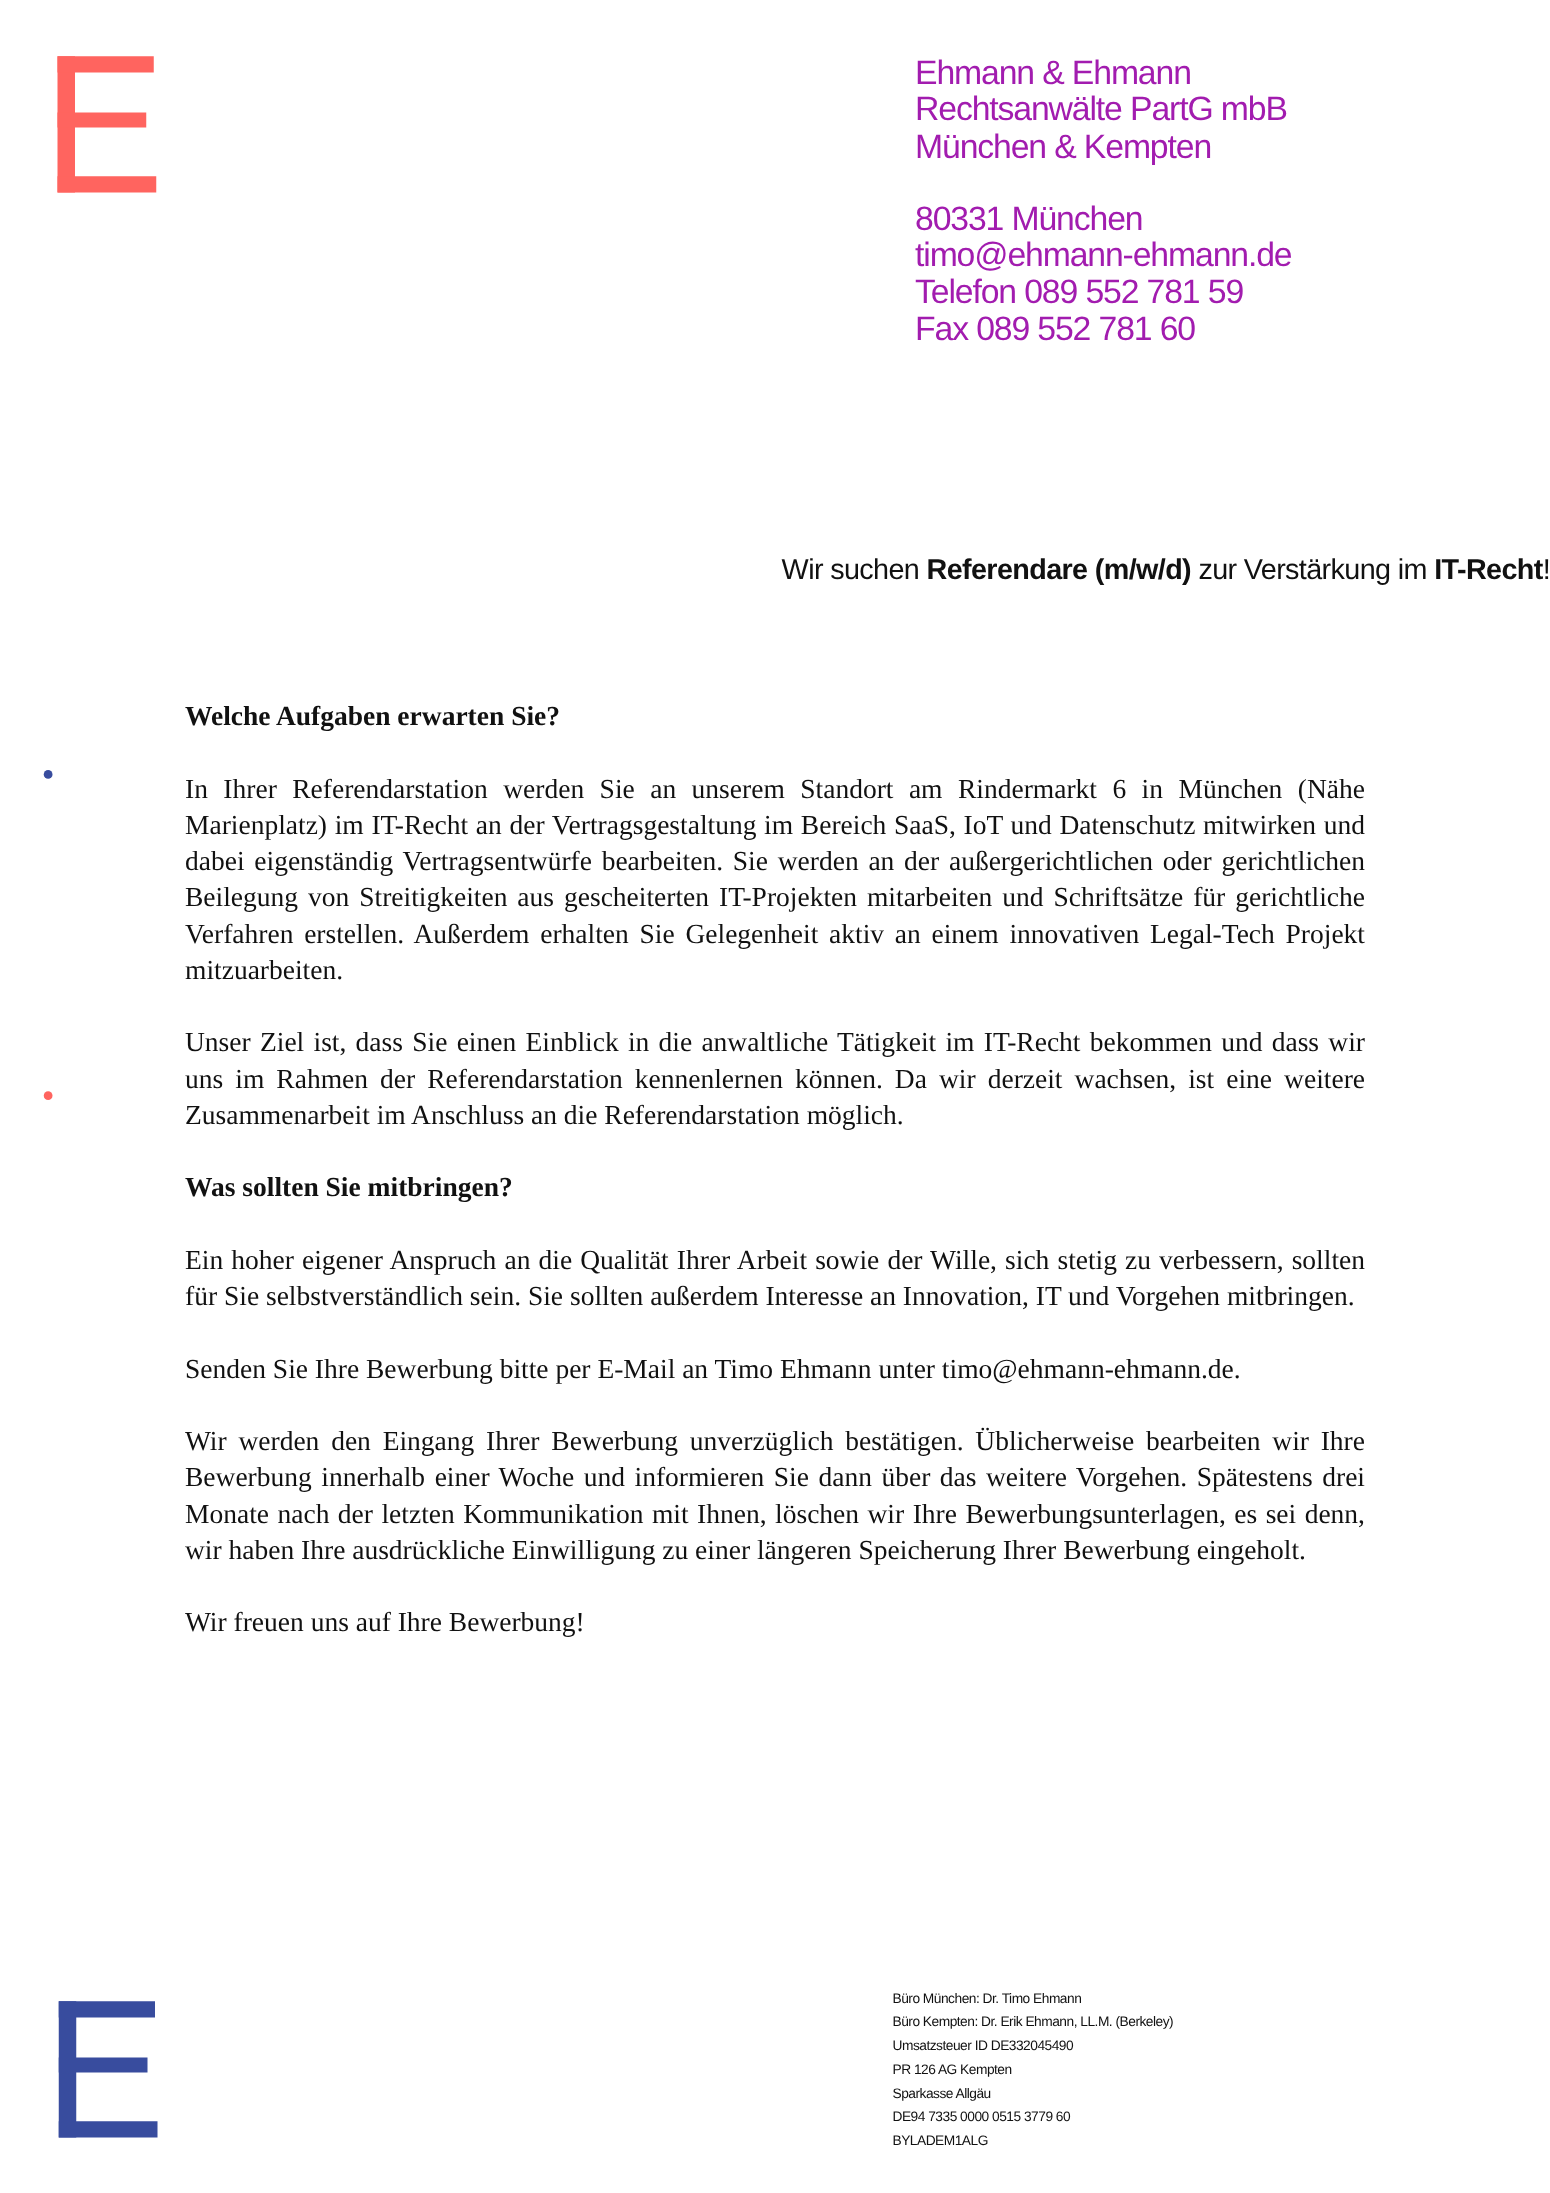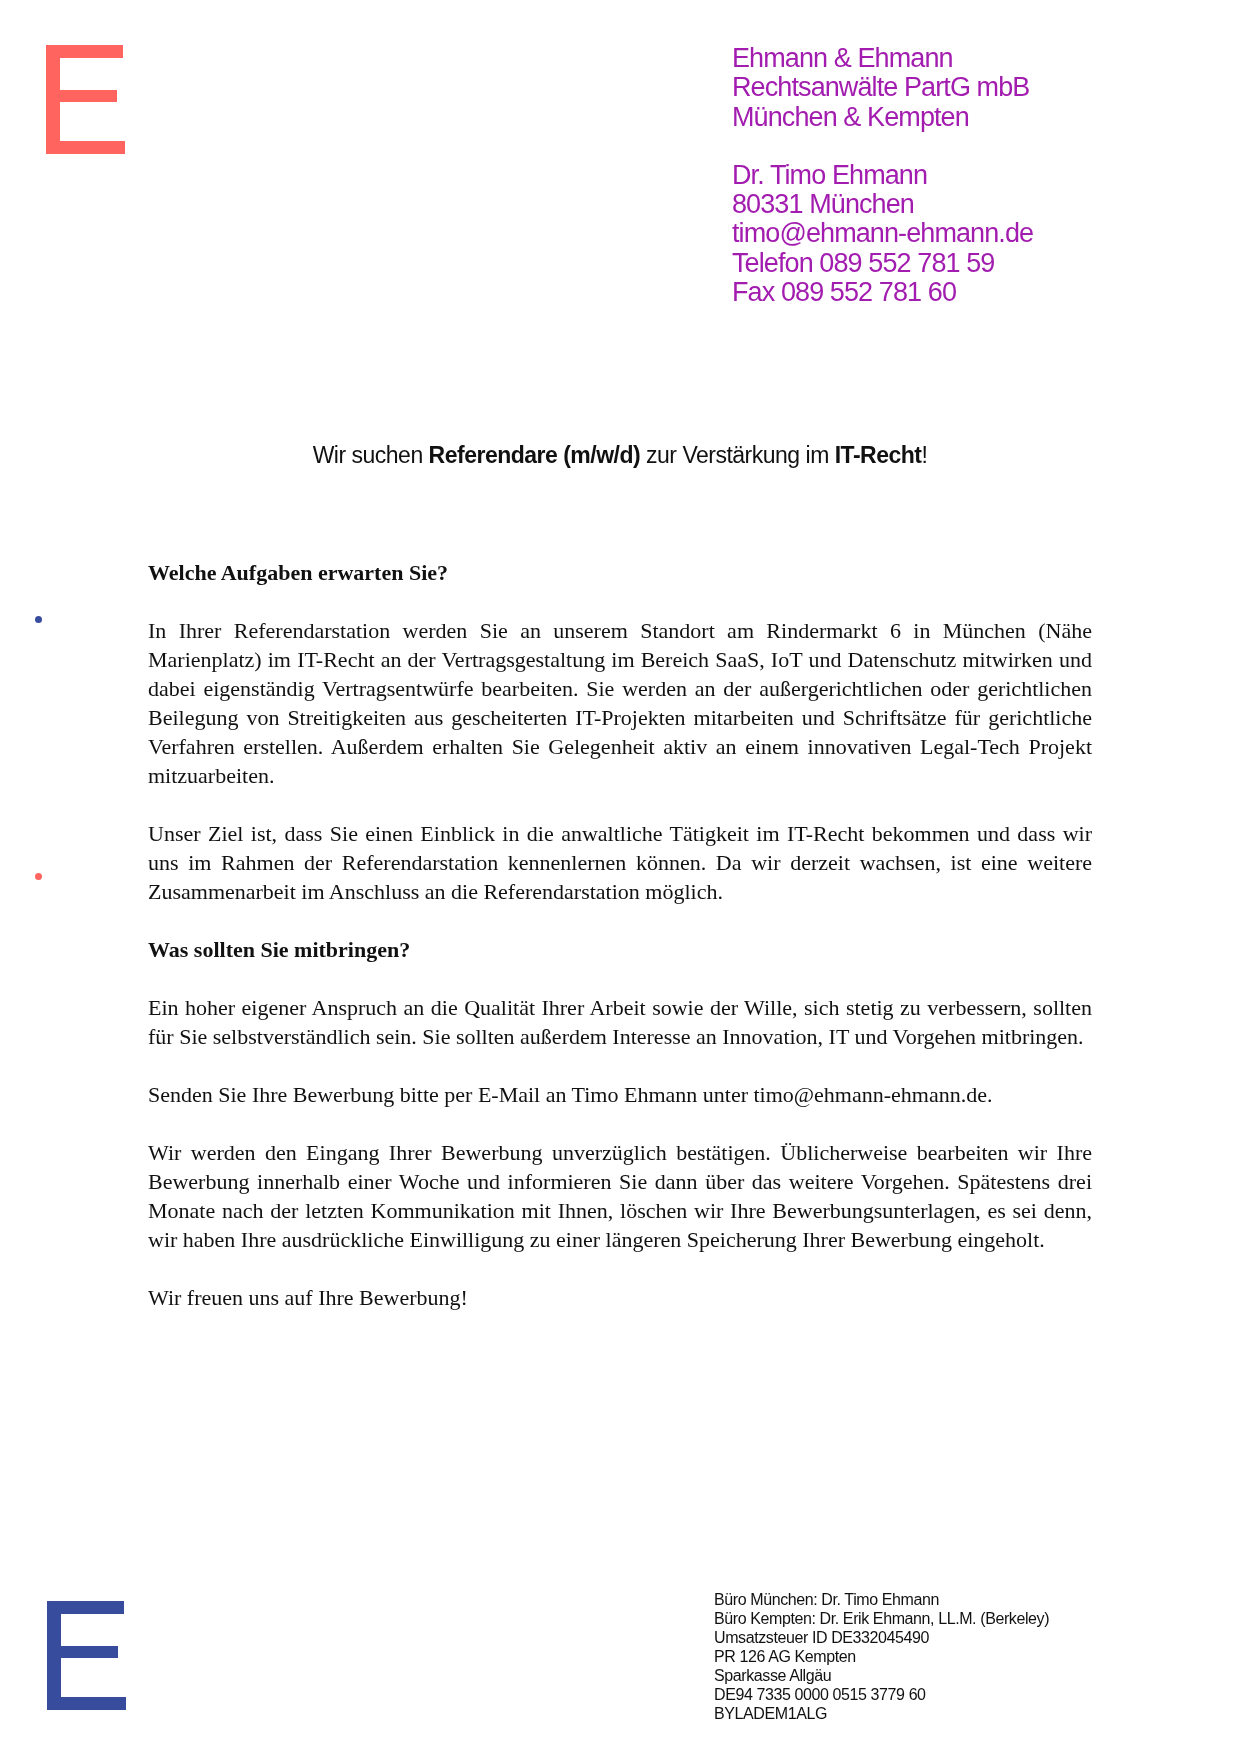--- a/index.html
+++ b/index.html
@@ -49,21 +49,21 @@
       margin-left: 36px;
     }
     .header-block .line { white-space: nowrap; }
     .header-block .gap { height: 29px; }
 
     .tagline {
       position: absolute;
       left: 0;
       width: 1240px;
       top: 442px;
-      text-align: center;
+      text-align: right;
       font-family: "Liberation Sans", sans-serif;
       font-size: 23px;
       letter-spacing: -0.5px;
       color: #111;
     }
     .tagline b { font-weight: bold; }
 
     .content {
       position: absolute;
       left: 148px;
@@ -84,21 +84,21 @@
       margin: 0 0 29px 0;
       text-align: justify;
       text-align-last: left;
     }
 
     .footer-block {
       position: absolute;
       left: 714px;
       top: 1590px;
       font-family: "Liberation Sans", sans-serif;
-      font-size: 16px;
+      font-size: 11px;
       line-height: 19px;
       letter-spacing: -0.4px;
       color: #111;
     }
     .footer-block .line { white-space: nowrap; }
   </style>
 </head>
 <body>
 
 <div class="logo-e" id="logo-top">
@@ -109,21 +109,20 @@
 </div>
 
 <div class="header-block">
   <div>
     <div class="line">Ehmann &amp; Ehmann</div>
     <div class="line">Rechtsanwälte PartG mbB</div>
     <div class="line">München &amp; Kempten</div>
   </div>
   <div class="gap"></div>
   <div>
-    <div class="line">Dr. Timo Ehmann</div>
     <div class="line">80331 München</div>
     <div class="line">timo@ehmann-ehmann.de</div>
     <div class="line">Telefon 089 552 781 59</div>
     <div class="line">Fax 089 552 781 60</div>
   </div>
 </div>
 
 <div class="tagline"><span>Wir suchen </span><b>Referendare (m/w/d)</b><span> zur Verstärkung im </span><b>IT-Recht</b><span>!</span></div>
 
 <div class="dot" id="dot-blue" style="background: rgb(56, 76, 158);"></div>

